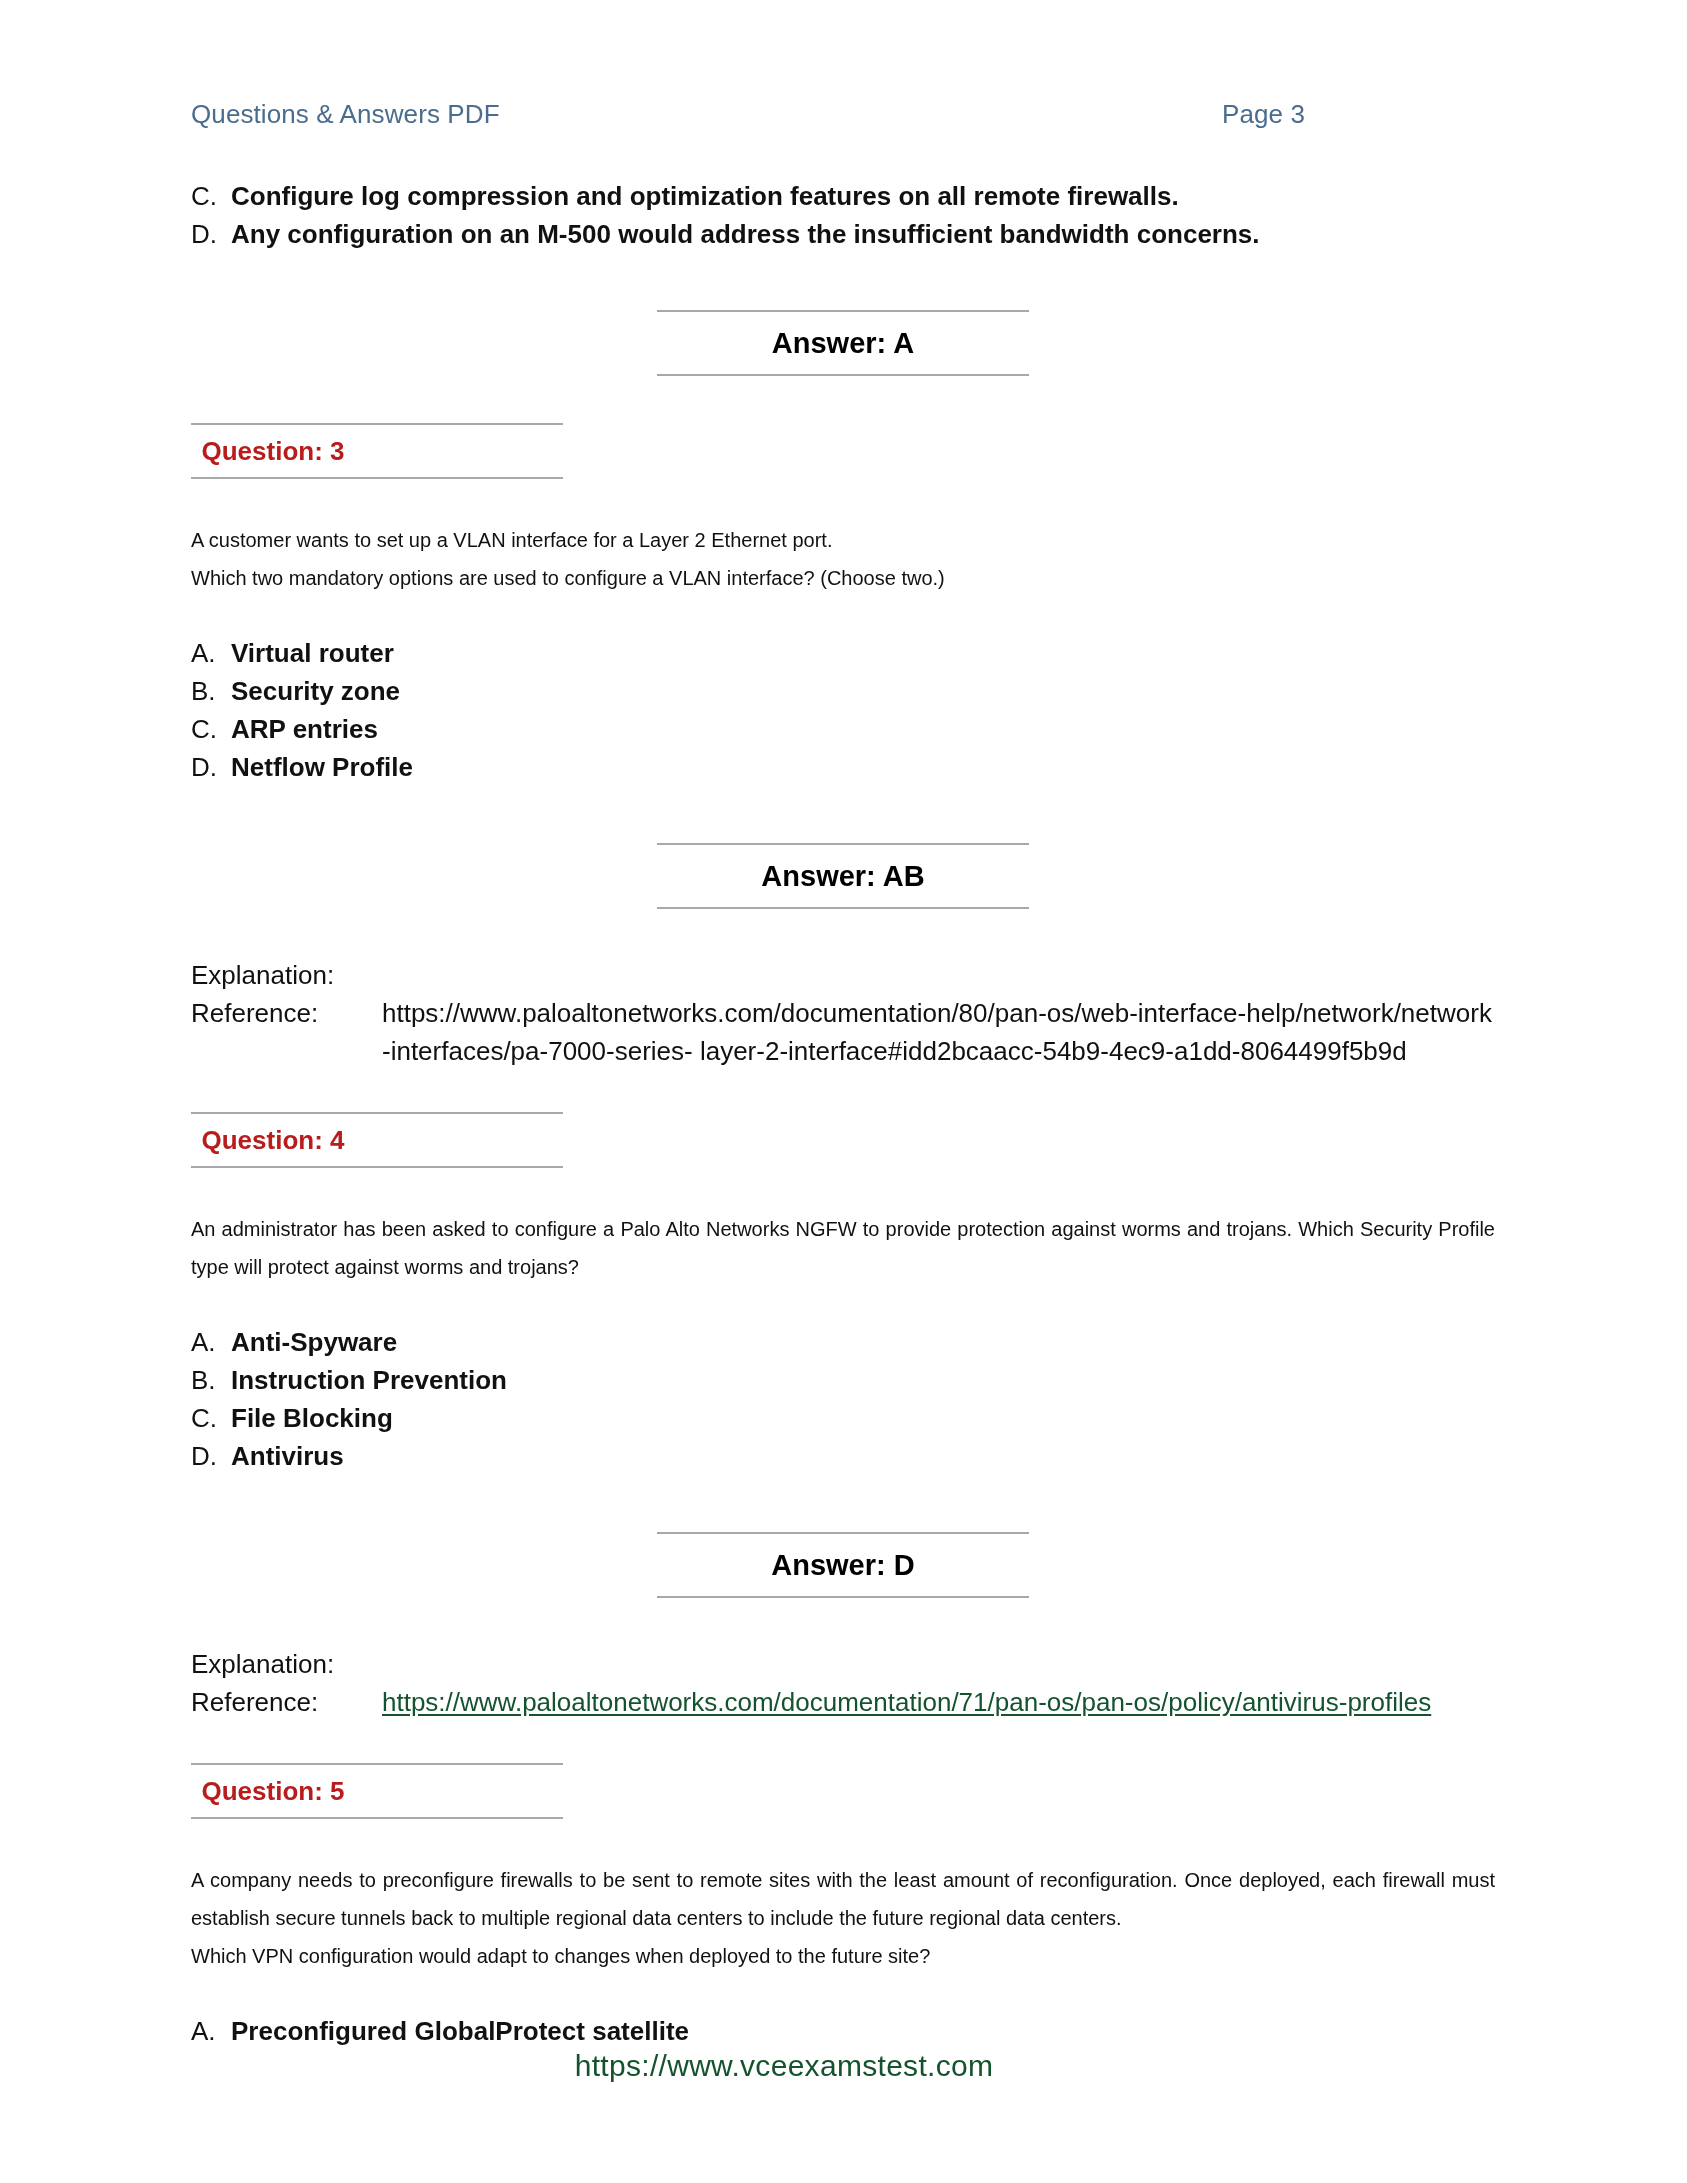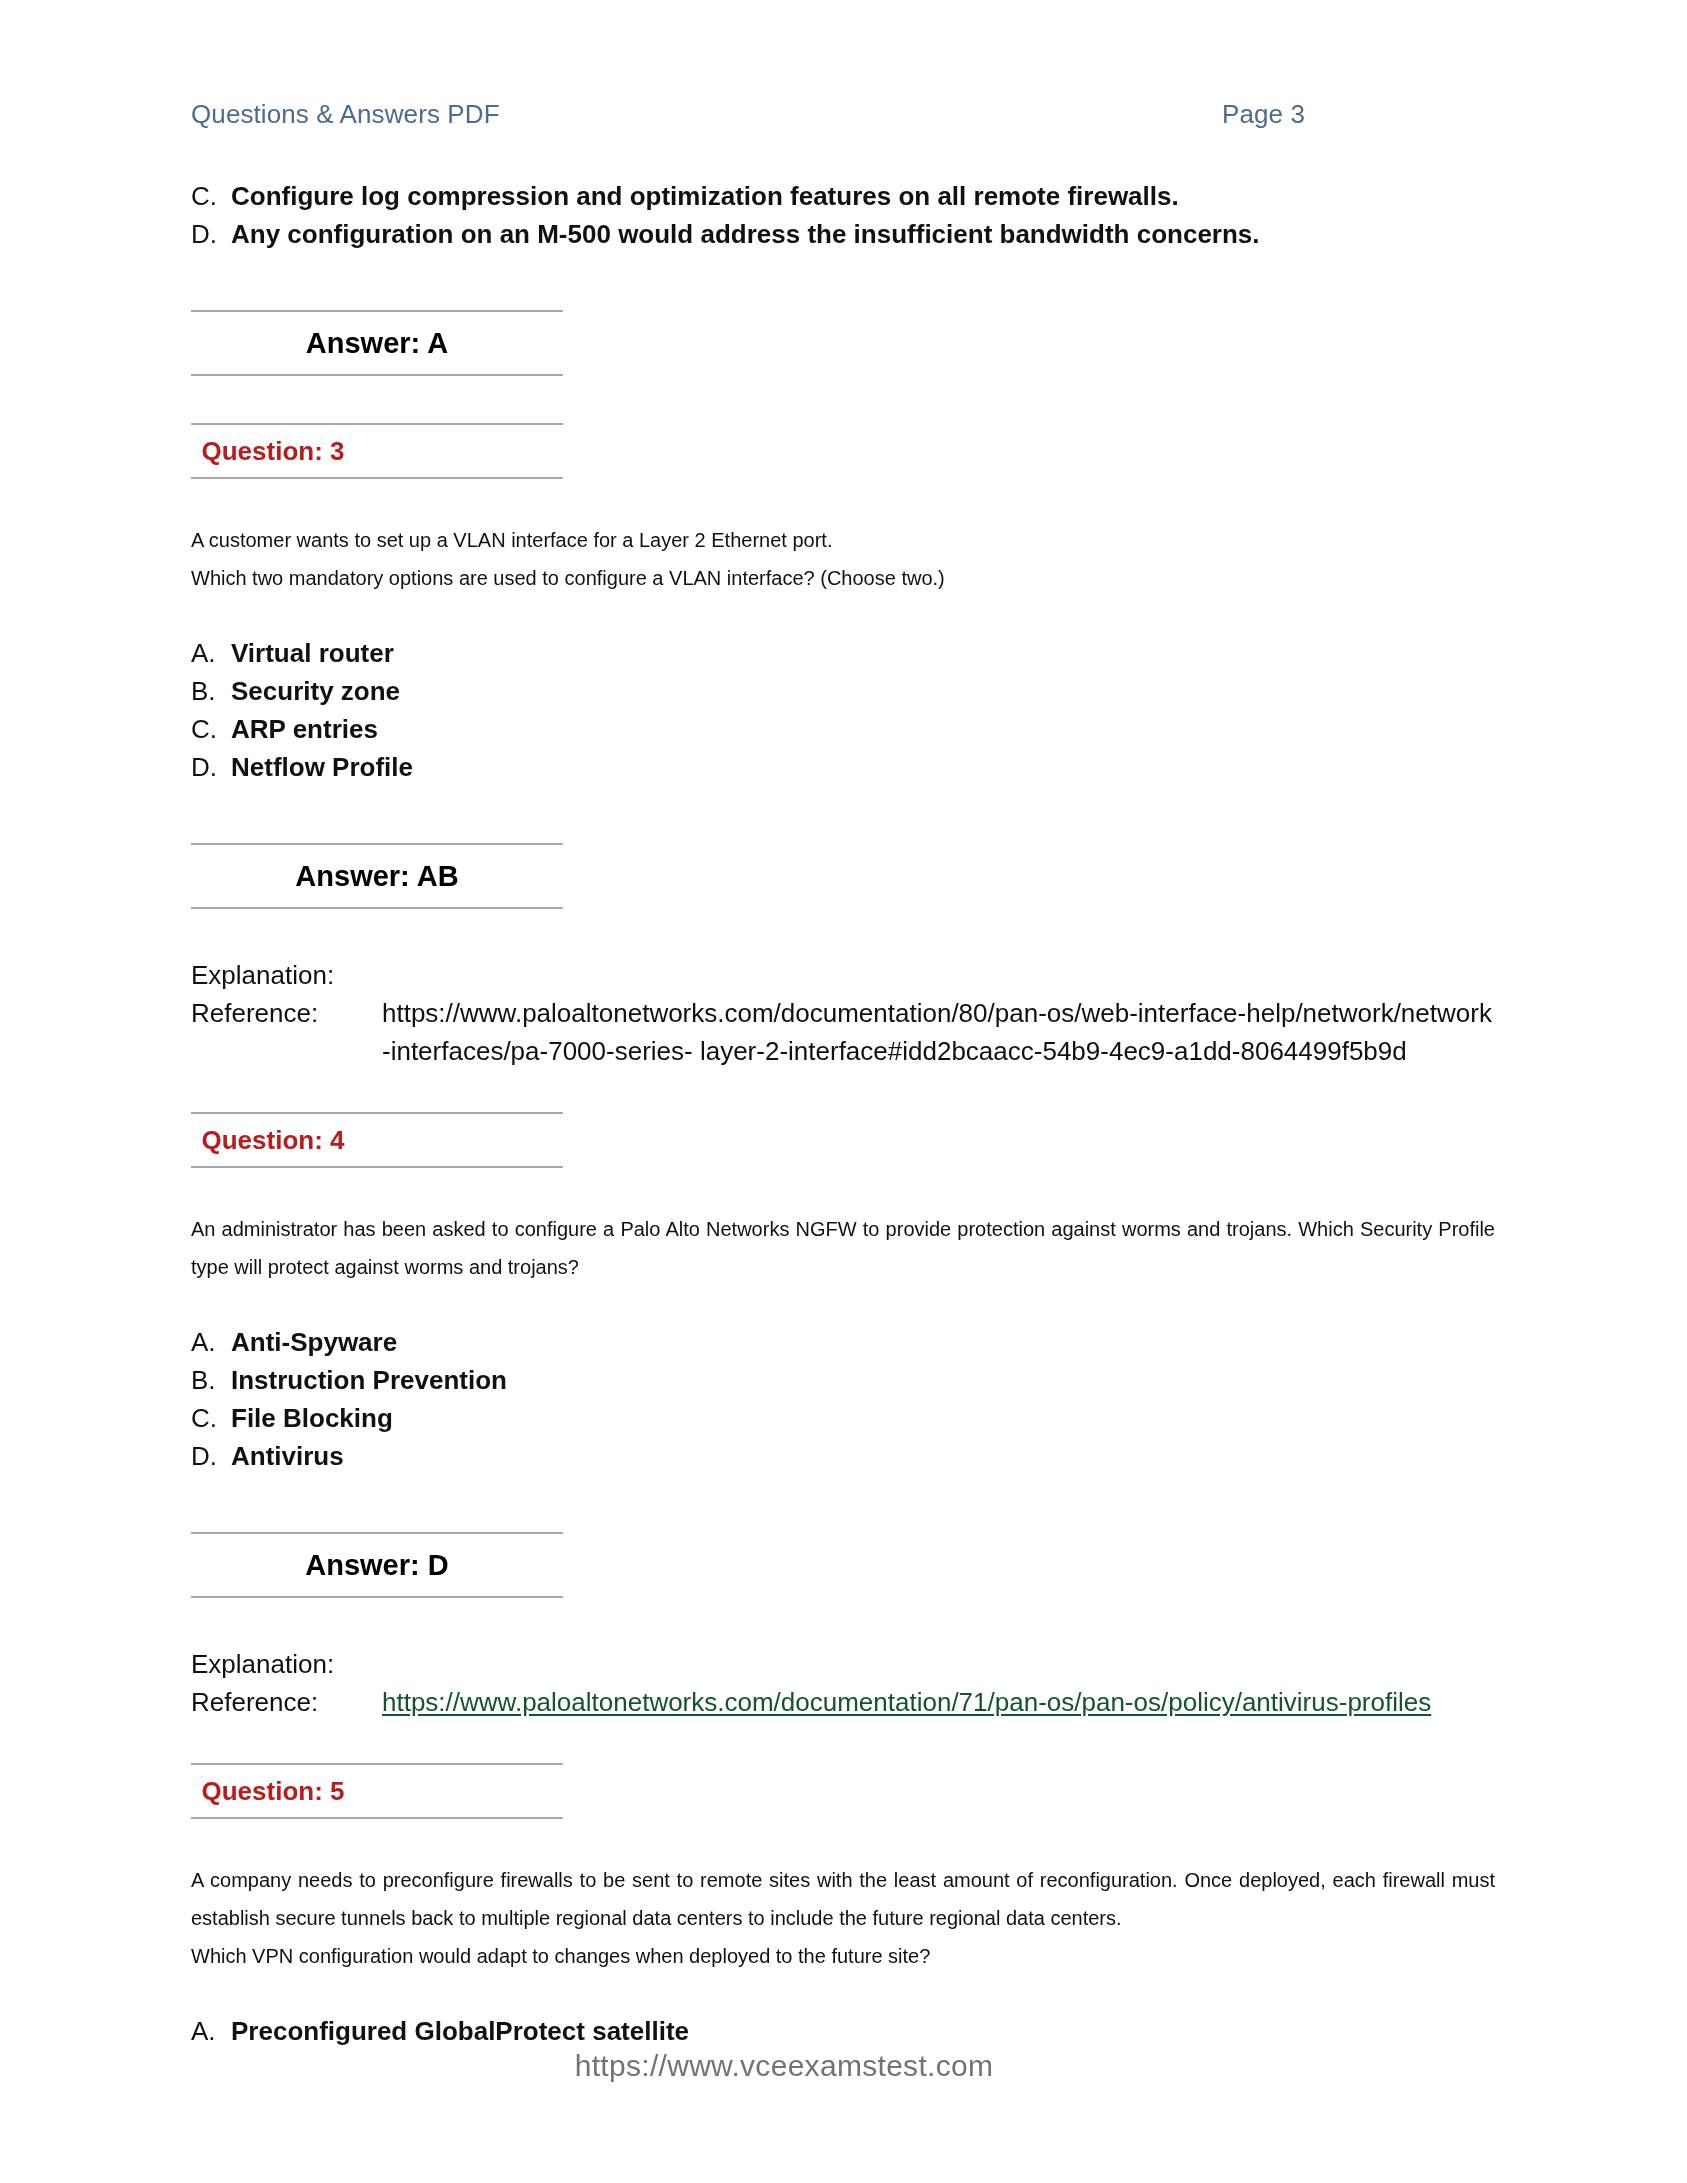--- a/index.html
+++ b/index.html
@@ -64,21 +64,21 @@
     flex: 0 0 40px;
   }
   .choice .ctext {
     flex: 1 1 auto;
     font-weight: bold;
   }
 
   
   .answer-row {
     display: flex;
-    justify-content: flex-start;
+    justify-content: center;
   }
   .answer-box {
     width: 372px;
     border-top: 2.6px solid #a8a8a8;
     border-bottom: 2.6px solid #a8a8a8;
     text-align: center;
     font-size: 29px;
     font-weight: bold;
     line-height: 1;
     padding: 17px 0 16px 0;
@@ -140,21 +140,21 @@
   .sp-86 { height: 57px; }
 
   
   .doc-footer {
     position: absolute;
     bottom: 100px;
     left: 0;
     width: 100%;
     text-align: center;
     font-size: 30px;
-    color: #737373;
+    color: #14532d;
     letter-spacing: 0.3px;
   }
 </style>
 </head>
 <body>
 
 <div class="page">
 
   <div class="doc-header">
     <span>Questions &amp; Answers PDF</span>

